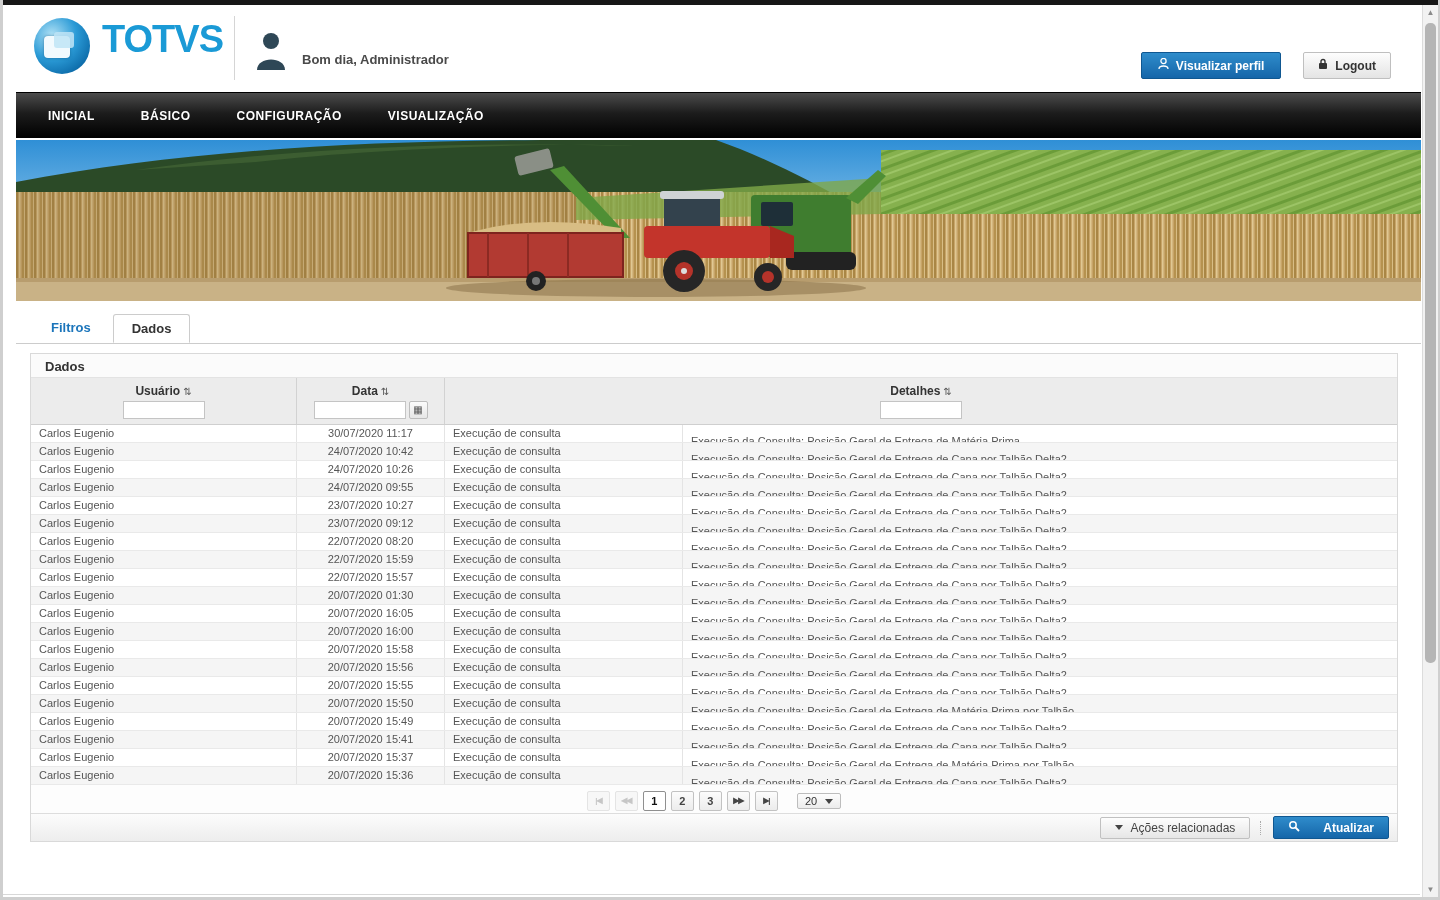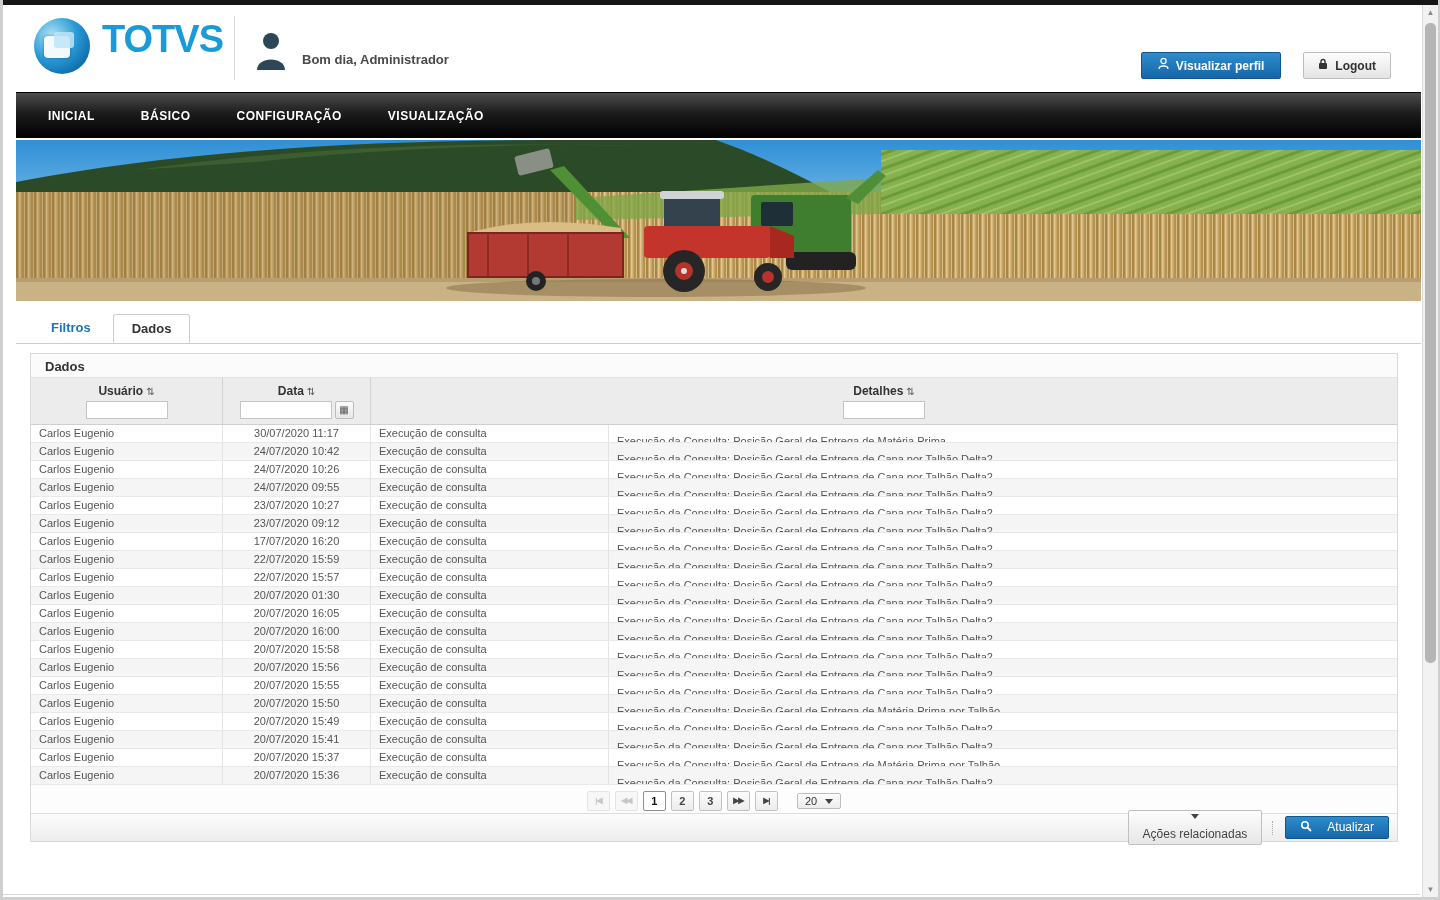--- a/index.html
+++ b/index.html
@@ -64,21 +64,21 @@
   .thead-row { display:flex; }
   .th { border-right:1px solid #d2d2d2; text-align:center; padding-top:3px; }
   .th:last-child { border-right:none; }
   .th-label { font-size:12px; font-weight:bold; color:#333; }
   .sort-ico { font-size:10px; color:#555; margin-left:3px; }
   .filter-row { display:flex; justify-content:center; align-items:center; gap:3px; padding:2px 0 5px 0; }
   .filter-input { width:82px; height:18px; border:1px solid #c4c4c4; background:#fff; font-size:11px; padding:0 3px; }
   .cal-btn { width:19px; height:18px; border:1px solid #bdbdbd; background:linear-gradient(#fbfbfb,#e7e7e7); border-radius:2px;
              font-size:10px; line-height:16px; color:#555; text-align:center; cursor:pointer; }
 
-  .col-user { width:192px; }
+  .col-user { width:266px; }
   .col-date { width:148px; }
   .col-action { width:238px; }
   .col-details { flex:1; }
 
   .trow { display:flex; height:18px; border-bottom:1px solid #e9e9e9; background:#fff; }
   .trow:nth-child(even) { background:#f5f5f5; }
   .tcell { font-size:11px; color:#555; line-height:17px; padding-left:8px; border-right:1px solid #e4e4e4; overflow:hidden; white-space:nowrap; }
   .tcell.col-date { text-align:center; padding-left:0; }
   .tcell.col-details { border-right:none;margin-top:8px; }
 
@@ -91,24 +91,24 @@
   .pbtn.active { border:1px solid #8f8f8f; background:#fff; color:#111; }
   .page-size { display:flex; align-items:center; gap:8px; margin-left:14px; height:16px; border:1px solid #bdbdbd; border-radius:2px;
                background:linear-gradient(#fdfdfd,#ececec); padding:0 7px; font-size:11px; color:#333; cursor:pointer; }
   .chev { width:0; height:0; border-left:4px solid transparent; border-right:4px solid transparent; border-top:5px solid #444; }
   .records { text-align:center; font-size:11px; font-weight:bold; color:#333; padding:4px 0 6px 0; }
 
   
   .panel-footer { height:28px; border-top:1px solid #ddd; background:linear-gradient(#fcfcfc,#ededed); display:flex; justify-content:flex-end;
                   align-items:center; gap:8px; padding:0 8px; }
   .btn-actions { display:flex; align-items:center; gap:8px; background:linear-gradient(#fdfdfd,#e6e6e6); border:1px solid #c0c0c0;
-                 color:#444; font-size:12px; padding:3px 14px; border-radius:2px; cursor:pointer;flex-direction:column; }
+                 color:#444; font-size:12px; padding:3px 14px; border-radius:2px; cursor:pointer; }
   .foot-sep { width:3px; height:14px; border-left:1px dotted #aaa; margin:0 2px; }
-  .btn-refresh { display:flex; gap:15px; background:linear-gradient(#2f8ccb,#1566a9); border:1px solid #0f5791;
-                 color:#fff; font-size:12px; font-weight:normal; padding:3px 14px; border-radius:2px; cursor:pointer; }
+  .btn-refresh { display:flex; align-items:center; gap:23px; background:linear-gradient(#2f8ccb,#1566a9); border:1px solid #0f5791;
+                 color:#fff; font-size:12px; font-weight:bold; padding:3px 14px; border-radius:2px; cursor:pointer; }
   .bottom-line { position:absolute; left:0; right:18px; bottom:2px; height:1px; background:#d8d8d8; }
 </style>
 </head>
 <body>
 
 <div class="screen">
   <div class="top-strip"></div>
 
   <div class="vscroll">
     <div class="arrow">▲</div>
@@ -287,21 +287,21 @@
             <div class="tcell col-details">Execução da Consulta: Posição Geral de Entrega de Cana por Talhão Delta2</div>
           </div>
           <div class="trow">
             <div class="tcell col-user">Carlos Eugenio</div>
             <div class="tcell col-date">23/07/2020 09:12</div>
             <div class="tcell col-action">Execução de consulta</div>
             <div class="tcell col-details">Execução da Consulta: Posição Geral de Entrega de Cana por Talhão Delta2</div>
           </div>
           <div class="trow">
             <div class="tcell col-user">Carlos Eugenio</div>
-            <div class="tcell col-date">17/07/2020 16:20</div>
+            <div class="tcell col-date">22/07/2020 08:20</div>
             <div class="tcell col-action">Execução de consulta</div>
             <div class="tcell col-details">Execução da Consulta: Posição Geral de Entrega de Cana por Talhão Delta2</div>
           </div>
           <div class="trow">
             <div class="tcell col-user">Carlos Eugenio</div>
             <div class="tcell col-date">22/07/2020 15:59</div>
             <div class="tcell col-action">Execução de consulta</div>
             <div class="tcell col-details">Execução da Consulta: Posição Geral de Entrega de Cana por Talhão Delta2</div>
           </div>
           <div class="trow">

